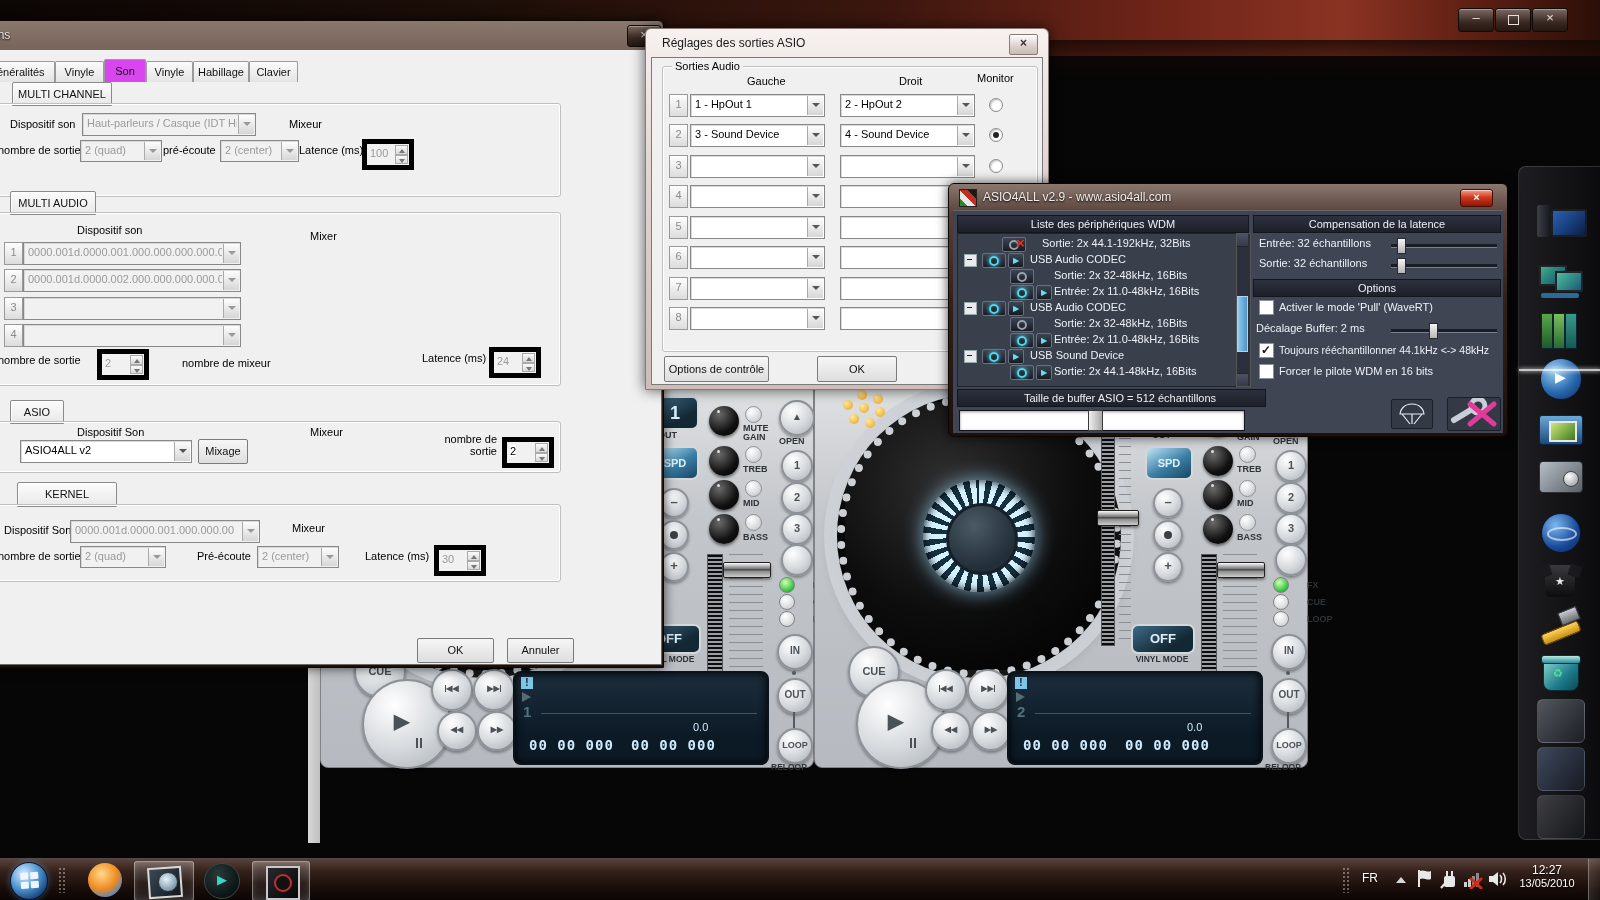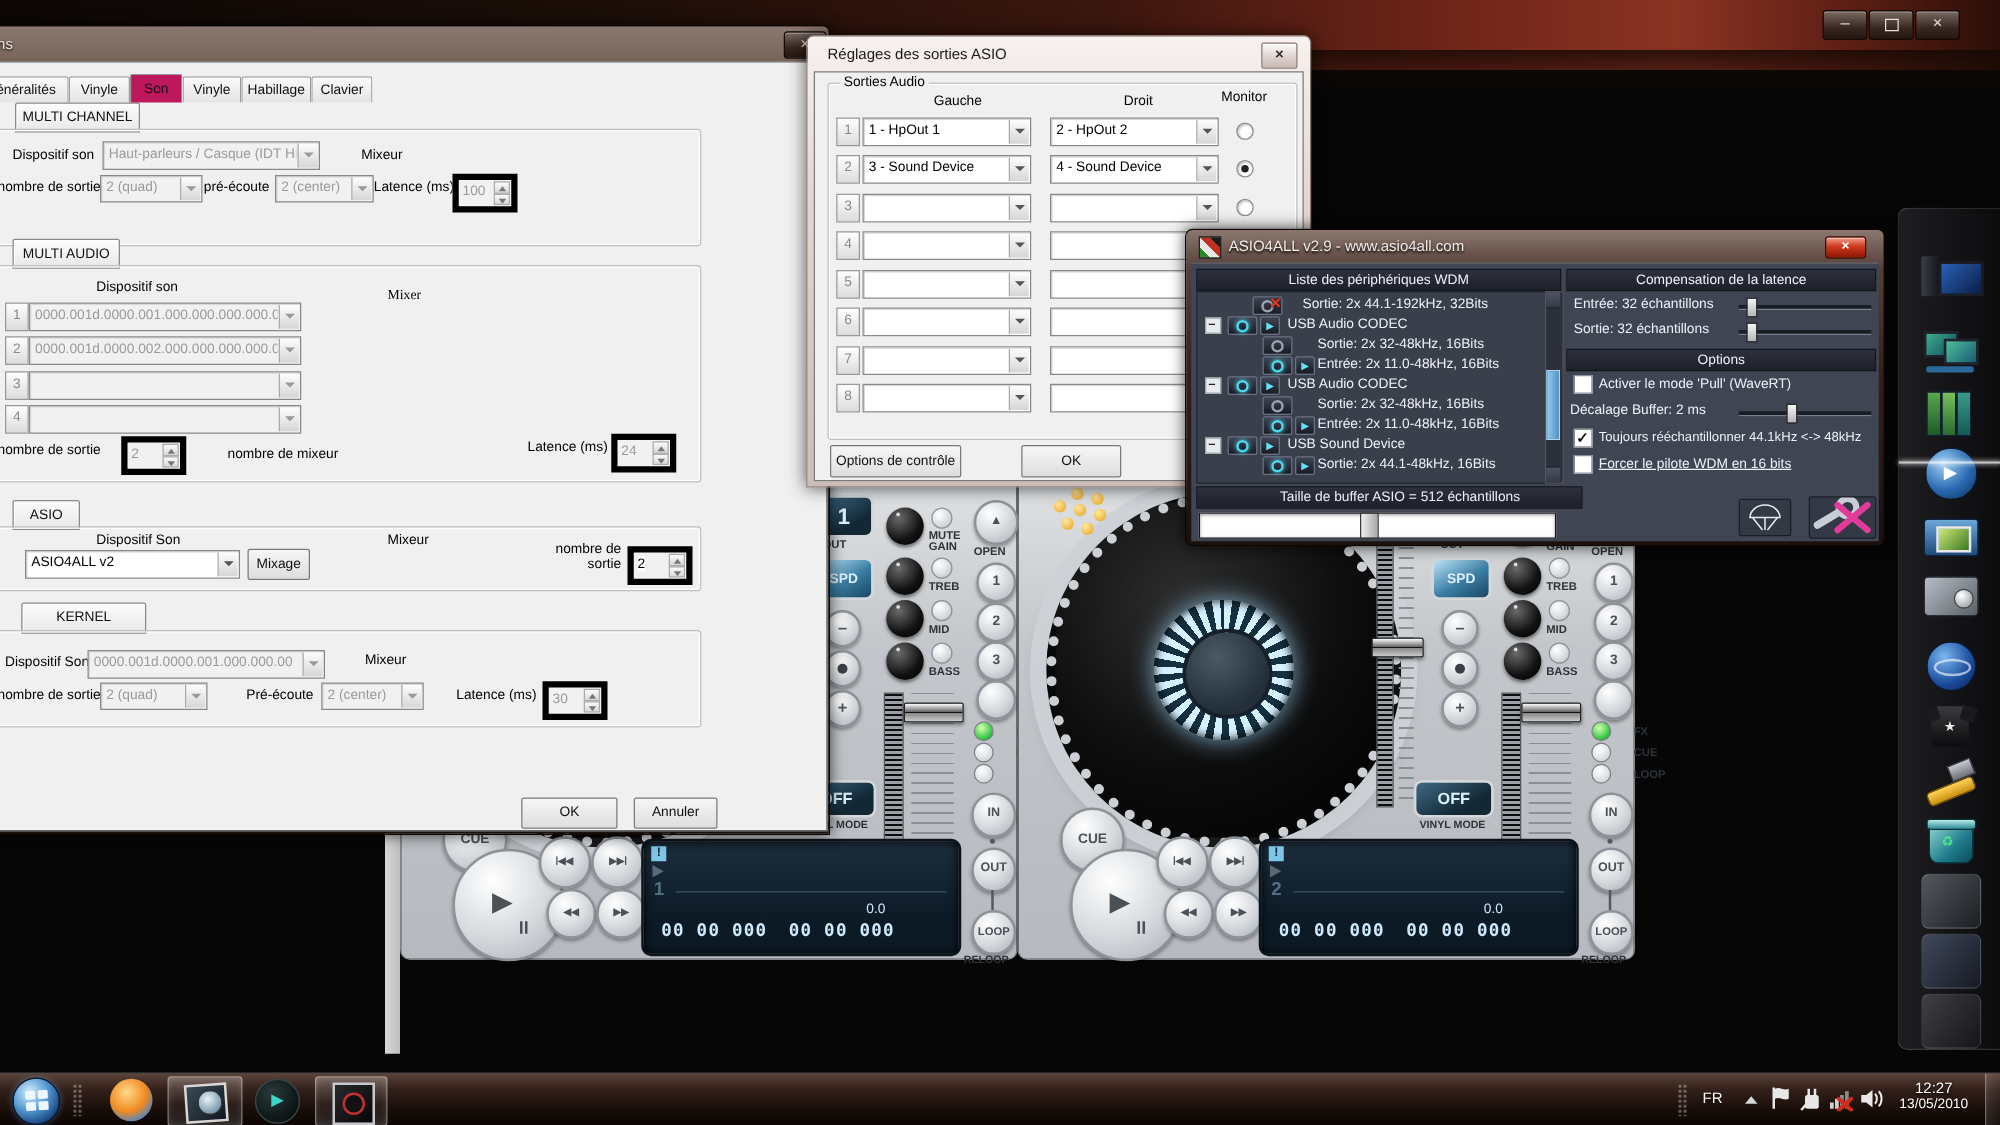--- a/index.html
+++ b/index.html
@@ -25,21 +25,21 @@
   .spin .u,.spin .d{position:absolute;left:0;width:13px;height:50%;background:linear-gradient(#fbfbfb,#d9d9d9);border:1px solid #aaa;box-sizing:border-box;}
   .spin .u{top:0;} .spin .d{bottom:0;}
   .spin .u::after,.spin .d::after{content:"";position:absolute;left:3px;border-left:3px solid transparent;border-right:3px solid transparent;}
   .spin .u::after{top:3px;border-bottom:4px solid #777;}
   .spin .d::after{top:3px;border-top:4px solid #777;}
   .numbtn{background:linear-gradient(#fefefe,#dcdcdc);border:1px solid #999;color:#8a8a8a;font-size:11px;text-align:center;line-height:19px;}
   .btn95{background:linear-gradient(#f6f6f6,#dedede);border:1px solid #7a7a7a;border-radius:2px;font-size:11px;color:#111;text-align:center;}
   .groupbox{border:1px solid #bfbfbf;box-shadow:inset 0 0 0 1px #fff;border-radius:3px;}
   .sec-tab{background:linear-gradient(#fcfcfc,#e8e8e8);border:1px solid #8a8a8a;border-radius:2px 2px 0 0;font-size:11px;color:#111;text-align:center;box-shadow:1px 1px 0 rgba(255,255,255,.8) inset;}
   .tab{border:1px solid #9a9a9a;border-bottom:none;background:linear-gradient(#fafafa,#e4e4e4);font-size:11px;color:#111;text-align:center;border-radius:2px 2px 0 0;}
-  .tab.active{background:#be185d;height:23px;margin-top:-2px;z-index:2;}
+  .tab.active{background:#d946ef;height:23px;margin-top:-2px;z-index:2;}
   .radio{width:12px;height:12px;border-radius:50%;background:#fff;border:1px solid #8a8a8a;box-shadow:inset 1px 1px 2px #bbb;}
   .radio.on::after{content:"";position:absolute;left:3px;top:3px;width:6px;height:6px;border-radius:50%;background:#222;}
   
   .aero-dark{background:linear-gradient(180deg,#8a786e 0%,#57403a 12%,#33211a 45%,#1c100b 100%);border:1px solid #0d0704;border-radius:6px 6px 0 0;box-shadow:0 0 12px rgba(0,0,0,.7);}
   .aero-light{background:linear-gradient(180deg,#f7f1ef 0%,#e2d4d0 40%,#cdbcb7 100%);border:1px solid #8a7a74;border-radius:6px 6px 0 0;box-shadow:0 0 14px rgba(0,0,0,.65);}
   .win-close-glass{background:linear-gradient(#7a6a62,#3a2822 60%,#241711);border:1px solid #120a06;border-radius:3px;color:#e8e0dc;text-align:center;font-size:13px;line-height:18px;box-shadow:inset 0 1px 0 rgba(255,255,255,.35);}
   .win-close-lite{background:linear-gradient(#fdfcfc,#dccfcb 60%,#cbbab4);border:1px solid #8a7a74;border-radius:2px;color:#333;text-align:center;font-size:12px;font-weight:bold;line-height:17px;box-shadow:inset 0 1px 0 #fff;}
   .win-close-red{background:linear-gradient(#f5a08c,#cf3a1e 45%,#8c1604);border:1px solid #4a0c02;border-radius:3px;color:#fff;text-align:center;font-size:11px;font-weight:bold;line-height:15px;box-shadow:inset 0 1px 0 rgba(255,255,255,.5);}
   
   .a4a-content{background:#3f4553;border-top:1px solid #666;}
@@ -362,21 +362,21 @@
           <span class="val">100</span>
           <span class="ud">
             <span class="u"></span>
             <span class="d"></span>
           </span>
         </div>
 
       <div class="abs sec-tab" style="left:55px;top:141px;width:84px;height:22px;line-height:22px;"><span>MULTI AUDIO</span></div>
       <div class="abs groupbox" style="left:4px;top:162px;width:600px;height:172px;"></div>
       <span class="abs dlg-text" style="left:122px;top:174px;">Dispositif son</span>
-      <span class="abs dlg-text" style="left:355px;top:180px;font-family:Liberation Serif, serif;">Mixer</span>
+      <span class="abs dlg-text" style="left:355px;top:180px;">Mixer</span>
       <div class="abs numbtn" style="left:49px;top:192px;width:17px;height:21px;"><span>1</span></div>
       <div class="abs dd gray" style="left:68px;top:192px;width:216px;height:21px;">
           <span class="val">0000.001d.0000.001.000.000.000.000.000</span>
           <span class="arr"></span>
         </div>
       <div class="abs numbtn" style="left:49px;top:219px;width:17px;height:21px;"><span>2</span></div>
       <div class="abs dd gray" style="left:68px;top:219px;width:216px;height:21px;">
           <span class="val">0000.001d.0000.002.000.000.000.000.000</span>
           <span class="arr"></span>
         </div>
@@ -635,21 +635,21 @@
       <div class="abs a4a-head" style="left:300px;top:68px;width:246px;height:16px;"><span>Options</span></div>
       <span class="cb" style="left:306px;top:89px;"></span>
       <span class="a4a-lbl" style="left:326px;top:90px;">Activer le mode 'Pull' (WaveRT)</span>
       <span class="a4a-lbl" style="left:303px;top:111px;">Décalage Buffer: 2 ms</span>
       <div class="sl-track" style="left:438px;top:118px;width:106px;">
           <span class="sl-thumb" style="left:38px;"></span>
         </div>
       <span class="cb on" style="left:306px;top:132px;"></span>
       <span class="a4a-lbl" style="left:326px;top:133px;font-size:10.5px;">Toujours rééchantillonner 44.1kHz &lt;-&gt; 48kHz</span>
       <span class="cb" style="left:306px;top:153px;"></span>
-      <span class="a4a-lbl" style="left:326px;top:154px;text-decoration:underline;">Forcer le pilote WDM en 16 bits</span>
+      <span class="a4a-lbl" style="left:326px;top:154px;">Forcer le pilote WDM en 16 bits</span>
 
       <div class="abs a4a-head" style="left:4px;top:178px;width:290px;height:16px;padding-left:17px;"><span>Taille de buffer ASIO = 512 échantillons</span></div>
       <div class="abs" style="left:6px;top:199px;width:284px;height:19px;background:#fff;border:1px solid #14161c;box-shadow:inset 0 1px 3px #999;">
         <span class="abs" style="left:128px;top:-1px;width:13px;height:19px;background:linear-gradient(90deg,#f0f0f0,#a8a8a8);border:1px solid #3a3a3a;"></span>
       </div>
       <div class="abs" style="left:438px;top:188px;width:40px;height:28px;background:#343946;border:1px solid #1c1f28;border-radius:2px;">
         <svg width="40" height="28">
             <path d="M20 4 C12 4 8 10 8 14 L20 14 L32 14 C32 10 28 4 20 4 Z M10 14 L18 24 M20 14 L20 24 M30 14 L22 24" stroke="#e8ecf2" fill="none" stroke-width="1.2"></path>
           </svg>
       </div>

